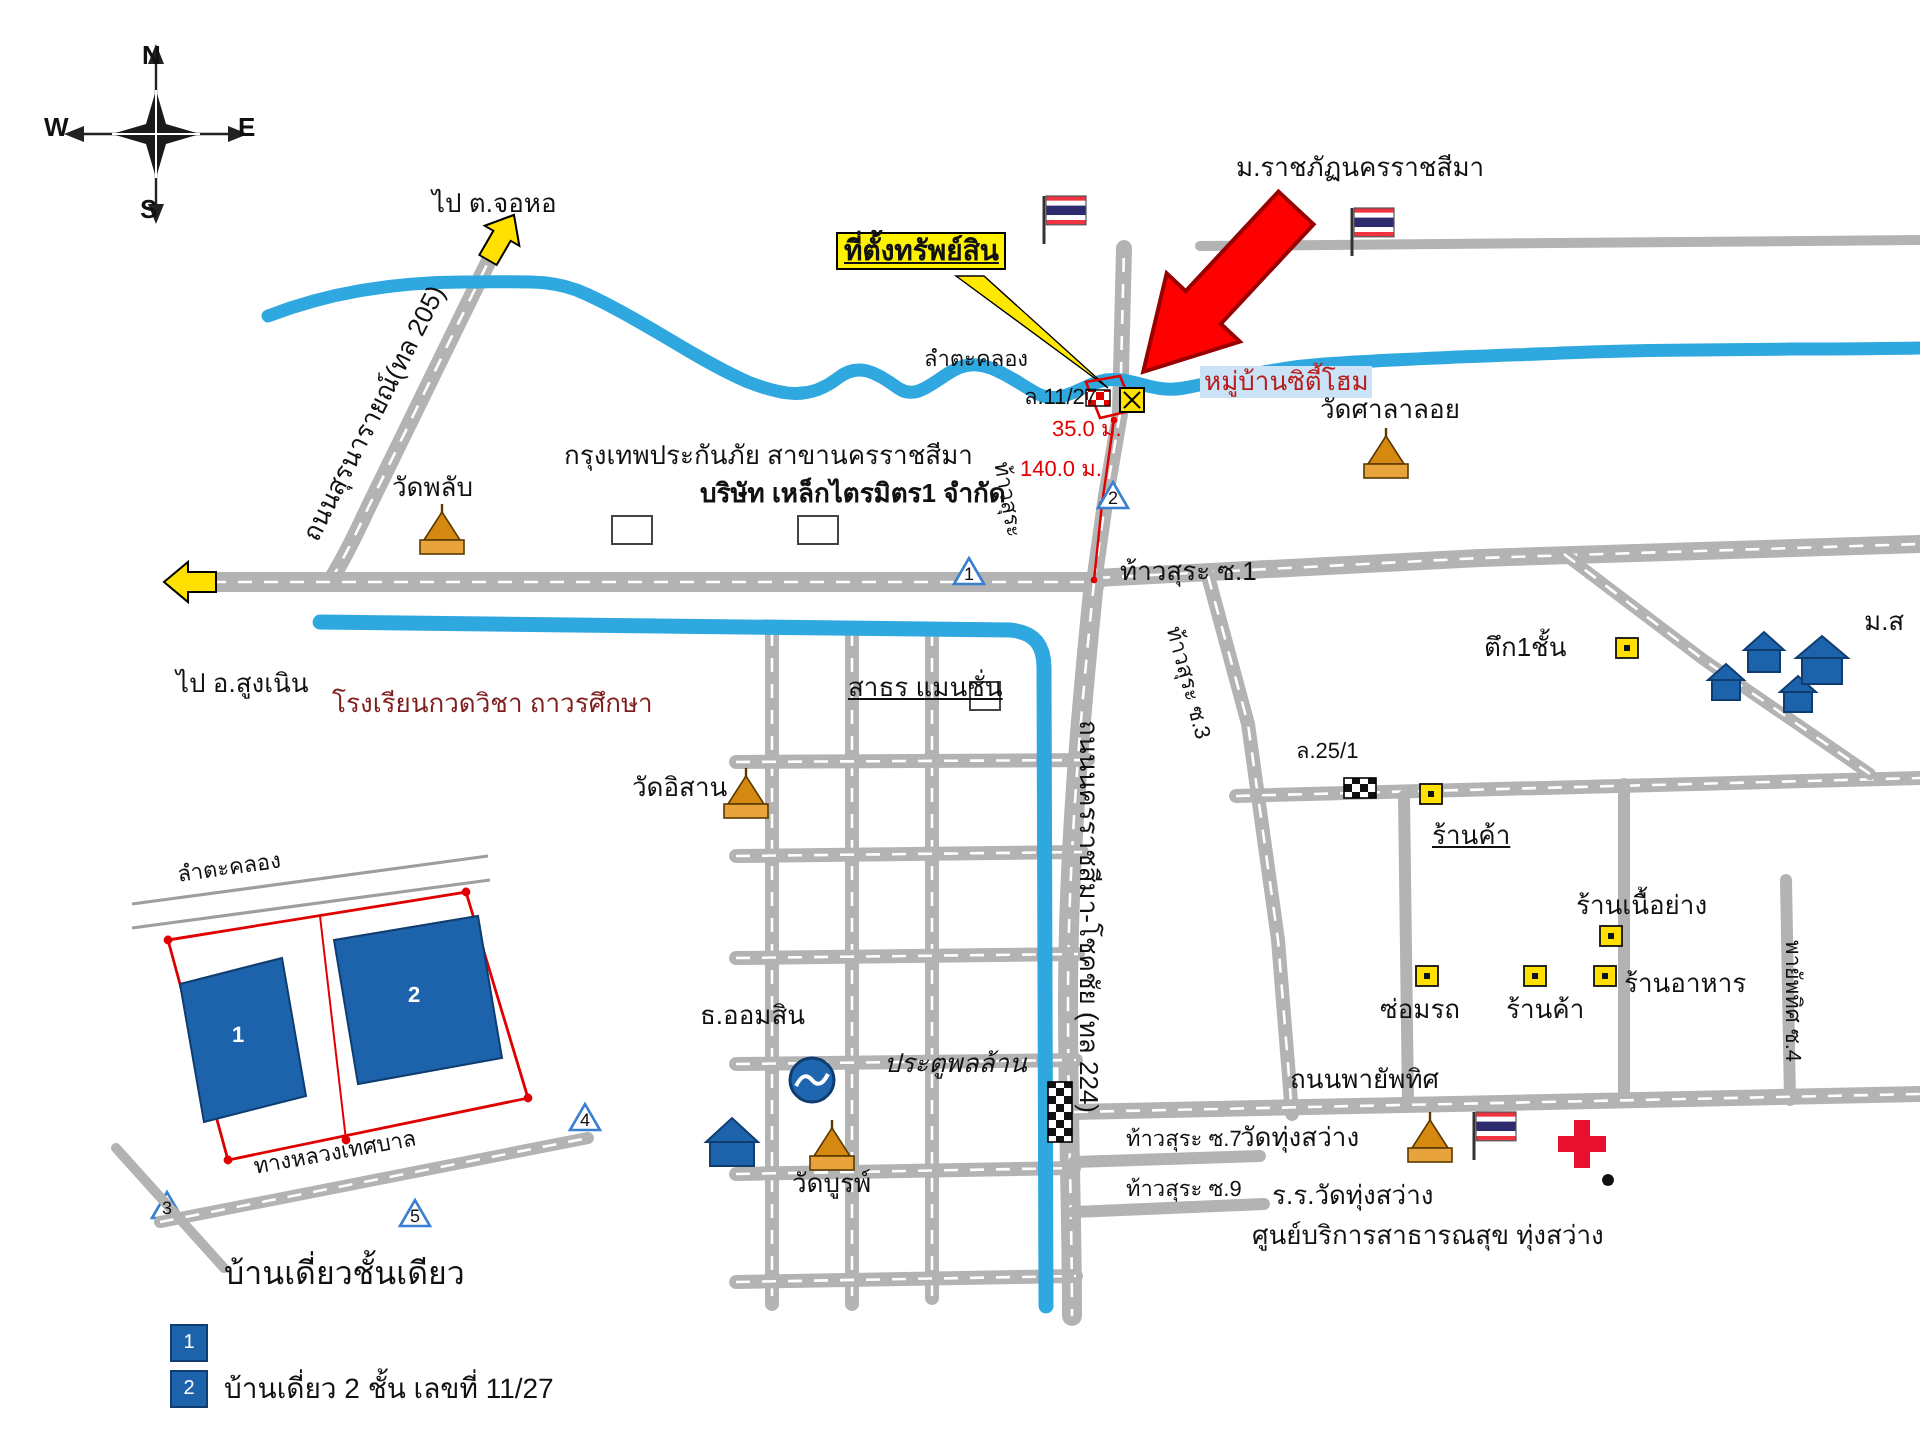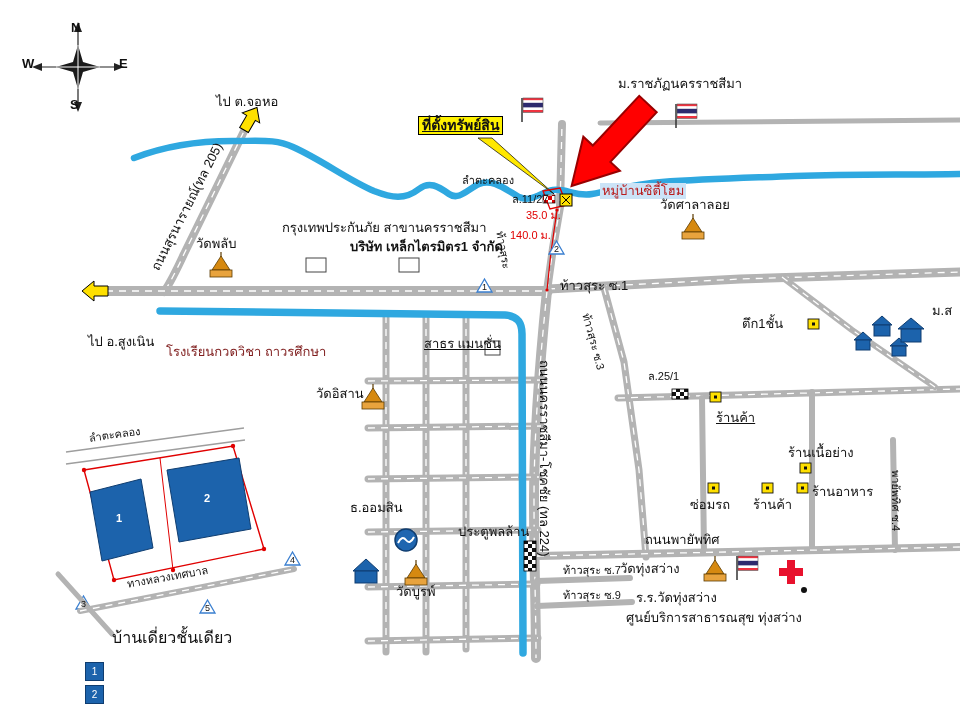--- a/index.html
+++ b/index.html
@@ -265,55 +265,56 @@
 
   <div class="lbl sm rot" style="left:506px;top:230px;transform:rotate(80deg);">ท้าวสุระ</div>
   <div class="lbl" style="left:560px;top:278px;">ท้าวสุระ ซ.1</div>
   <div class="lbl sm rot" style="left:592px;top:312px;transform:rotate(75deg);">ท้าวสุระ ซ.3</div>
   <div class="lbl rot" style="left:552px;top:360px;transform:rotate(90deg);">ถนนนครราชสีมา-โชคชัย (ทล 224)</div>
 
   <div class="lbl" style="left:742px;top:316px;">ตึก1ชั้น</div>
   <div class="lbl" style="left:932px;top:303px;">ม.ส</div>
 
   <div class="lbl blue" style="left:166px;top:344px;">โรงเรียนกวดวิชา ถาวรศึกษา</div>
-  <div class="lbl u" style="left:424px;top:336px;font-family:Liberation Serif, serif;">สาธร แมนชั่น</div>
+  <div class="lbl u" style="left:424px;top:336px;">สาธร แมนชั่น</div>
   <div class="lbl" style="left:316px;top:386px;">วัดอิสาน</div>
   <div class="lbl sm" style="left:648px;top:370px;">ล.25/1</div>
   <div class="lbl u" style="left:716px;top:410px;">ร้านค้า</div>
 
   <div class="lbl" style="left:788px;top:445px;">ร้านเนื้อย่าง</div>
   <div class="lbl" style="left:690px;top:497px;">ซ่อมรถ</div>
   <div class="lbl" style="left:753px;top:497px;">ร้านค้า</div>
   <div class="lbl" style="left:812px;top:484px;">ร้านอาหาร</div>
   <div class="lbl sm rot" style="left:902px;top:470px;transform:rotate(90deg);">พายัพทิศ ซ.4</div>
 
   <div class="lbl" style="left:645px;top:532px;text-align:right;">ถนนพายัพทิศ</div>
   <div class="lbl sm" style="left:563px;top:564px;">ท้าวสุระ ซ.7</div>
   <div class="lbl sm" style="left:563px;top:589px;">ท้าวสุระ ซ.9</div>
 
   <div class="lbl" style="left:620px;top:561px;">วัดทุ่งสว่าง</div>
   <div class="lbl" style="left:636px;top:590px;">ร.ร.วัดทุ่งสว่าง</div>
   <div class="lbl" style="left:626px;top:610px;">ศูนย์บริการสาธารณสุข ทุ่งสว่าง</div>
 
   <div class="lbl" style="left:350px;top:500px;">ธ.ออมสิน</div>
-  <div class="lbl" style="left:458px;top:524px;">ประตูพลล้าน</div>
+  <div class="lbl" style="left:442px;top:524px;font-style:italic;">ประตูพลล้าน</div>
   <div class="lbl" style="left:396px;top:584px;">วัดบูรพ์</div>
 
   <div class="lbl sm rot" style="left:88px;top:432px;transform:rotate(-8deg);">ลำตะคลอง</div>
   <div class="lbl sm rot" style="left:126px;top:578px;transform:rotate(-10deg);">ทางหลวงเทศบาล</div>
   <div class="bnum" style="left:116px;top:512px;">1</div>
   <div class="bnum" style="left:204px;top:492px;">2</div>
 
   <div class="tnum" style="left:477px;top:282px;">1</div>
   <div class="tnum" style="left:549px;top:244px;">2</div>
   <div class="tnum" style="left:76px;top:599px;">3</div>
   <div class="tnum" style="left:285px;top:555px;">4</div>
   <div class="tnum" style="left:200px;top:603px;">5</div>
 
   <div class="lg-sq" style="left:85px;top:662px;">
     <span>1</span>
   </div>
   <div class="lbl" style="left:112px;top:628px;font-size:16px;">บ้านเดี่ยวชั้นเดียว</div>
   <div class="lg-sq" style="left:85px;top:685px;">
     <span>2</span>
   </div>
+  <div class="lbl" style="left:112px;top:686px;font-size:14px;">บ้านเดี่ยว 2 ชั้น เลขที่ 11/27</div>
 
 </div>
 
 </body></html>

